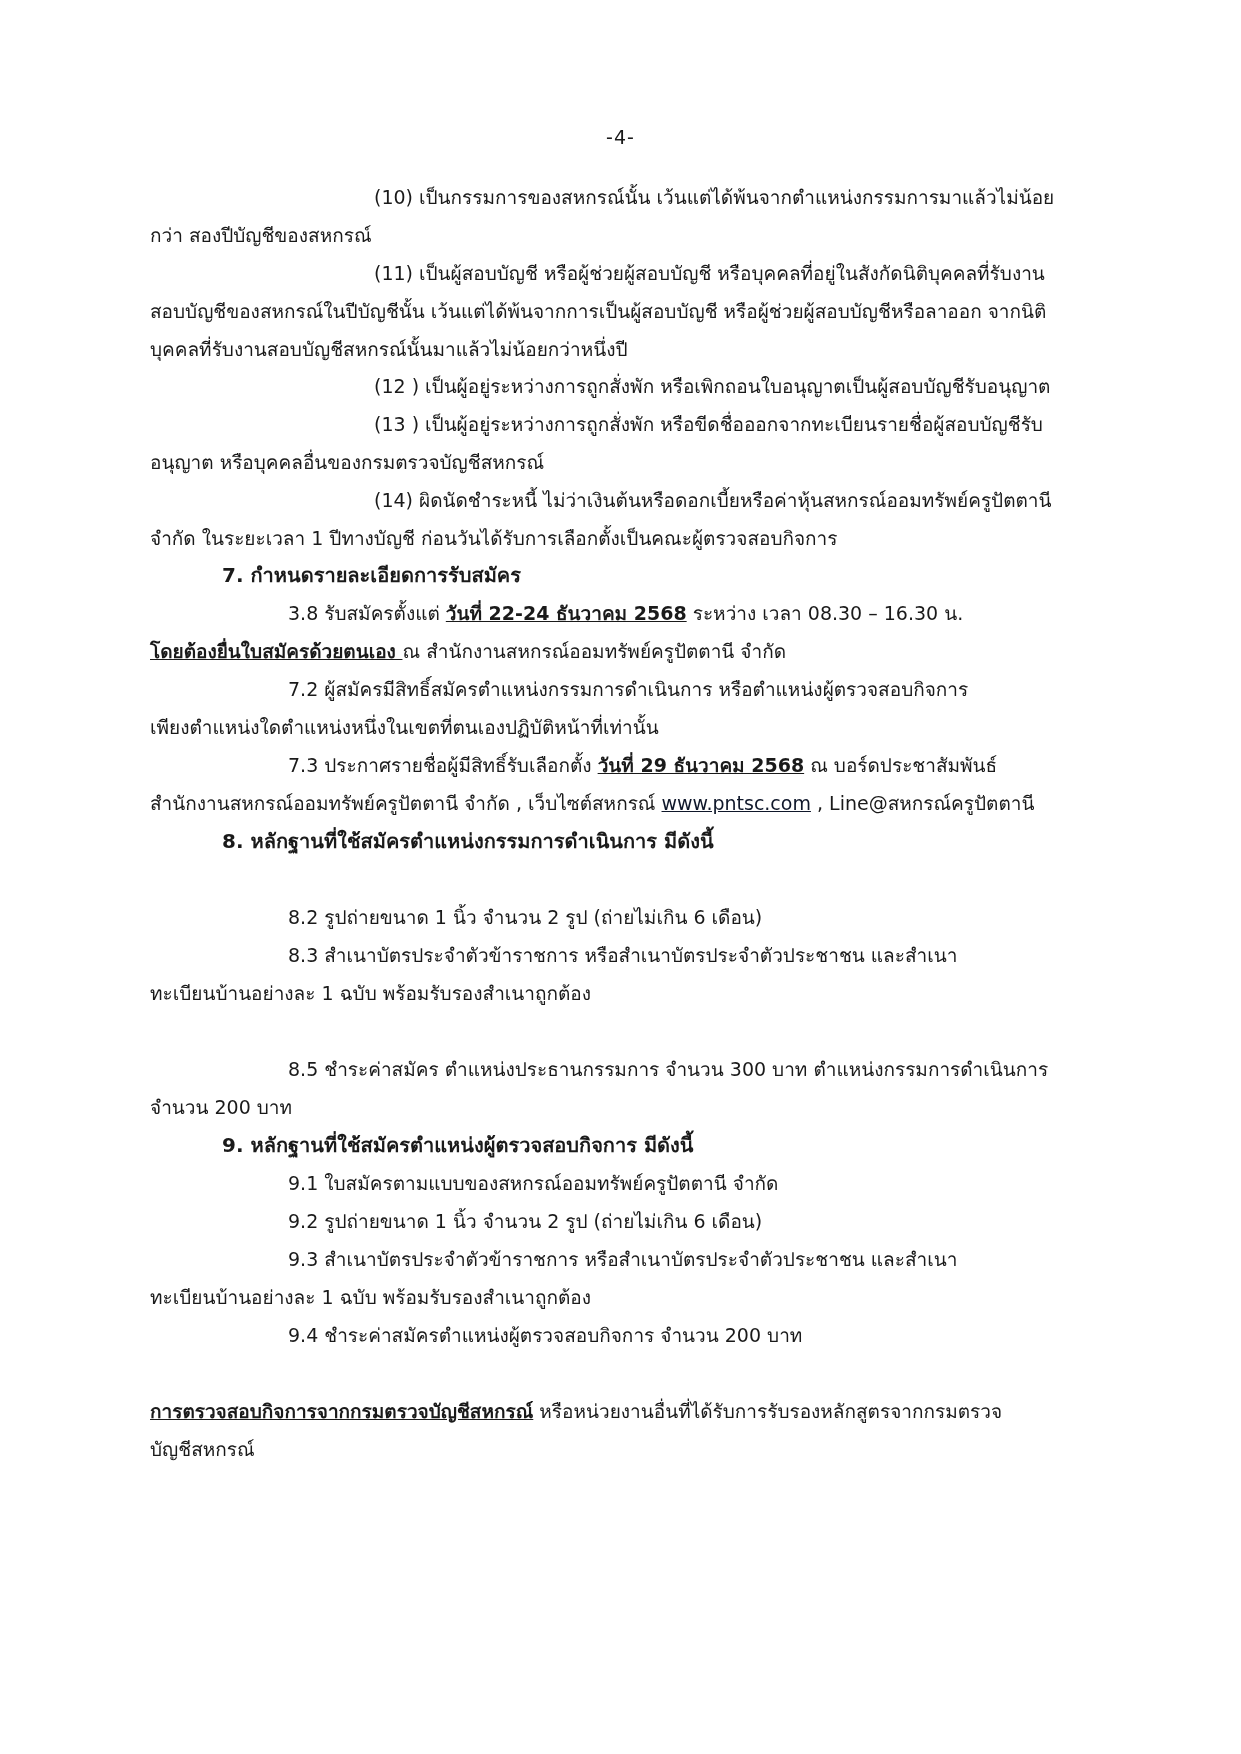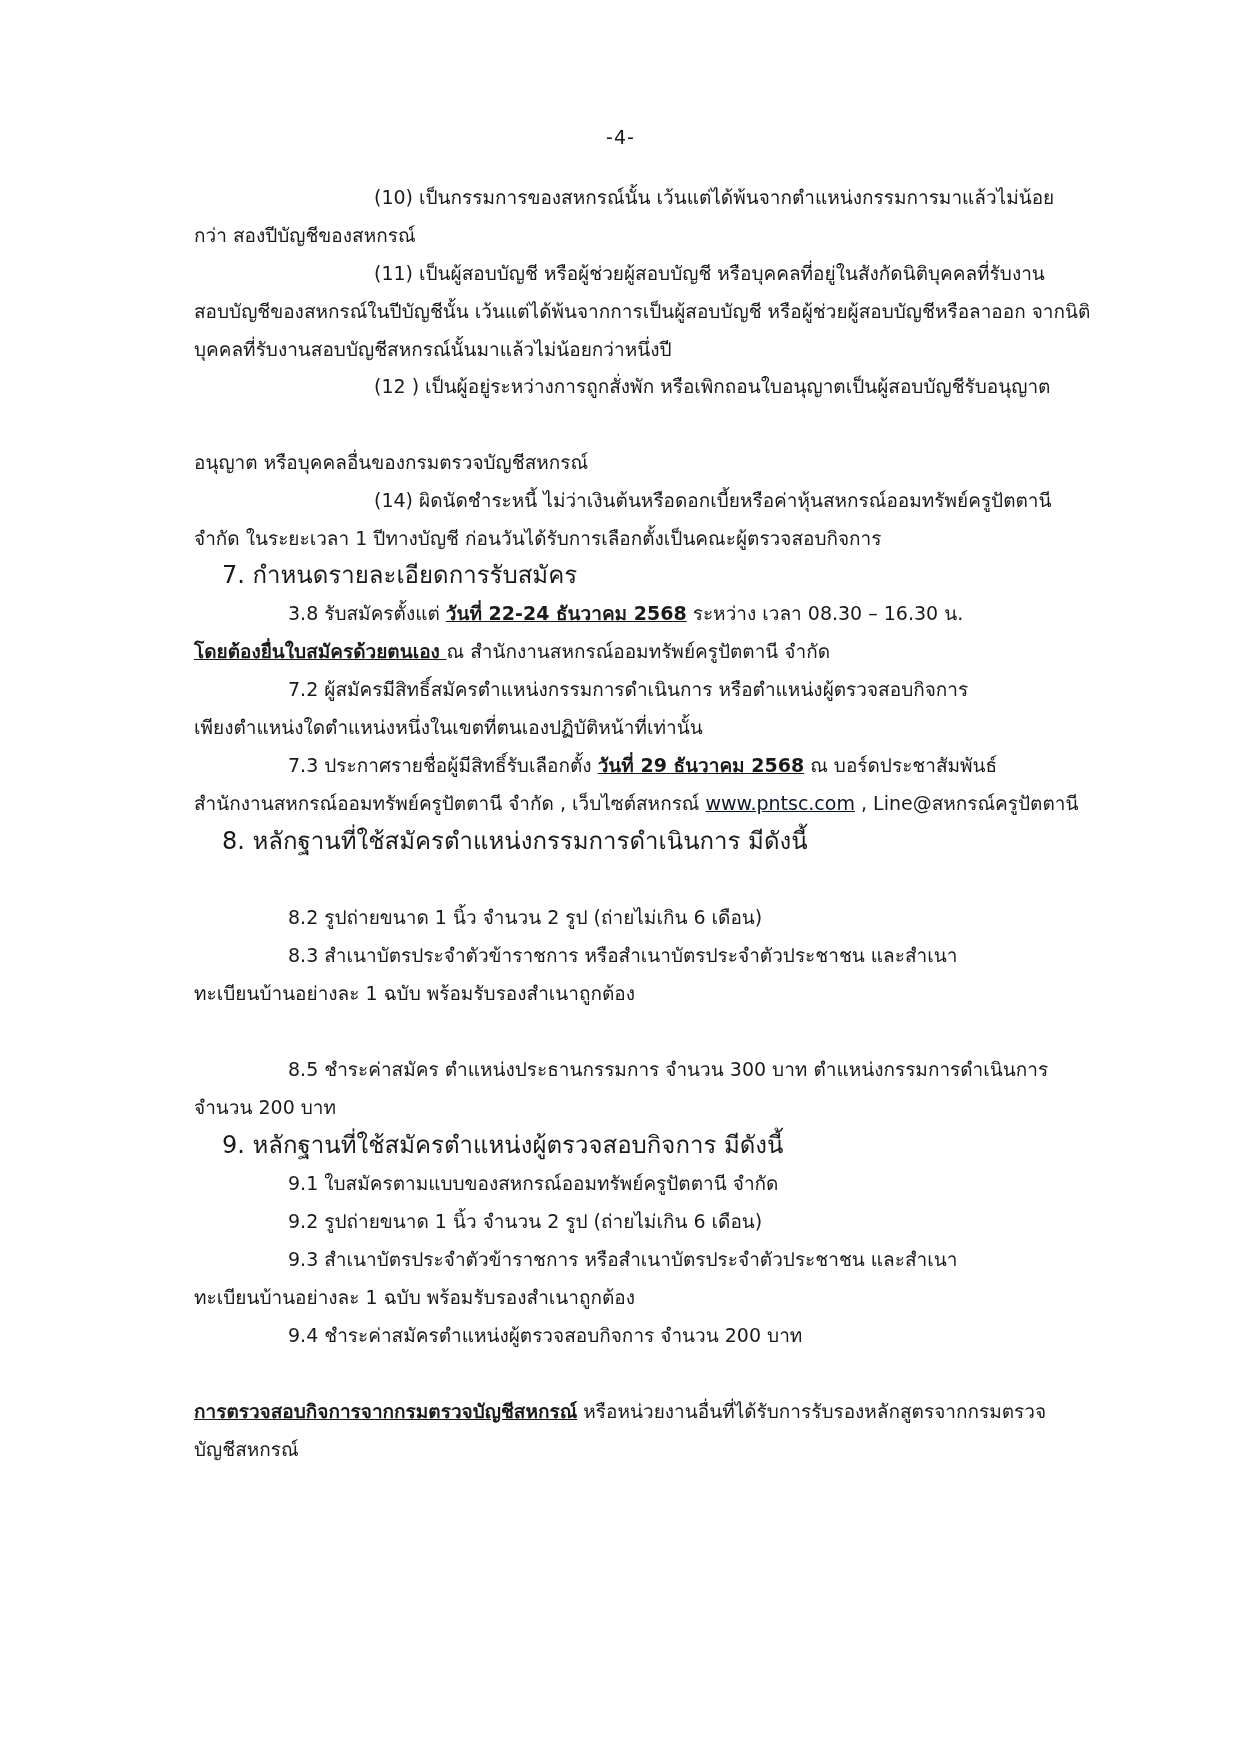--- a/index.html
+++ b/index.html
@@ -9,43 +9,44 @@
       color: #1a1a1a;
     }
     .page { position: absolute; left: 0; top: 0; width: 1241px; height: 1754px; }
     .page-number {
       position: absolute; top: 126px; left: 0; width: 1241px;
       text-align: center; font-size: 19px; letter-spacing: 1px;
     }
     .line {
       position: absolute; font-size: 19px; line-height: 26px; white-space: nowrap;
     }
-    .l0 { left: 150px; margin-left: 44px; }
+    .l0 { left: 150px; }
     .l1 { left: 288px; }
     .l2 { left: 374px; }
-    .h { left: 222px; font-weight: normal; font-size: 24px; }
+    .h { left: 222px; font-weight: bold; font-size: 20px; }
     .b { font-weight: bold; }
     .u { text-decoration: underline; }
     .link { color: #0f172a; text-decoration: underline; }
   </style>
 </head>
 <body>
 
 <div class="page">
   <div class="page-number">-4-</div>
 
   <div class="line l2" style="top:184px">(10) เป็นกรรมการของสหกรณ์นั้น เว้นแต่ได้พ้นจากตำแหน่งกรรมการมาแล้วไม่น้อย</div>
   <div class="line l0" style="top:222px">กว่า สองปีบัญชีของสหกรณ์</div>
 
   <div class="line l2" style="top:260px">(11) เป็นผู้สอบบัญชี หรือผู้ช่วยผู้สอบบัญชี หรือบุคคลที่อยู่ในสังกัดนิติบุคคลที่รับงาน</div>
   <div class="line l0" style="top:298px">สอบบัญชีของสหกรณ์ในปีบัญชีนั้น เว้นแต่ได้พ้นจากการเป็นผู้สอบบัญชี หรือผู้ช่วยผู้สอบบัญชีหรือลาออก จากนิติ</div>
   <div class="line l0" style="top:336px">บุคคลที่รับงานสอบบัญชีสหกรณ์นั้นมาแล้วไม่น้อยกว่าหนึ่งปี</div>
 
   <div class="line l2" style="top:373px">(12 ) เป็นผู้อยู่ระหว่างการถูกสั่งพัก หรือเพิกถอนใบอนุญาตเป็นผู้สอบบัญชีรับอนุญาต</div>
 
+  <div class="line l2" style="top:411px">(13 ) เป็นผู้อยู่ระหว่างการถูกสั่งพัก หรือขีดชื่อออกจากทะเบียนรายชื่อผู้สอบบัญชีรับ</div>
   <div class="line l0" style="top:449px">อนุญาต หรือบุคคลอื่นของกรมตรวจบัญชีสหกรณ์</div>
 
   <div class="line l2" style="top:487px">(14) ผิดนัดชำระหนี้ ไม่ว่าเงินต้นหรือดอกเบี้ยหรือค่าหุ้นสหกรณ์ออมทรัพย์ครูปัตตานี</div>
   <div class="line l0" style="top:525px">จำกัด  ในระยะเวลา 1 ปีทางบัญชี  ก่อนวันได้รับการเลือกตั้งเป็นคณะผู้ตรวจสอบกิจการ</div>
 
   <div class="line h" style="top:562px">7.  กำหนดรายละเอียดการรับสมัคร</div>
   <div class="line l1" style="top:600px">
     <span>3.8  รับสมัครตั้งแต่ </span><span class="b u">วันที่  22-24  ธันวาคม  2568</span><span>  ระหว่าง เวลา 08.30 – 16.30 น.</span>
   </div>
   <div class="line l0" style="top:638px">

